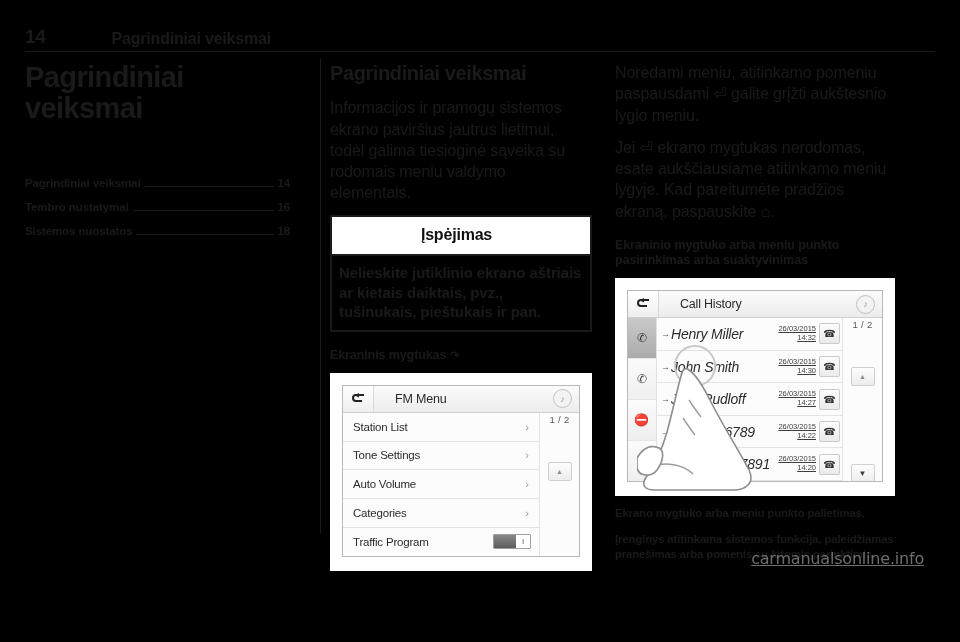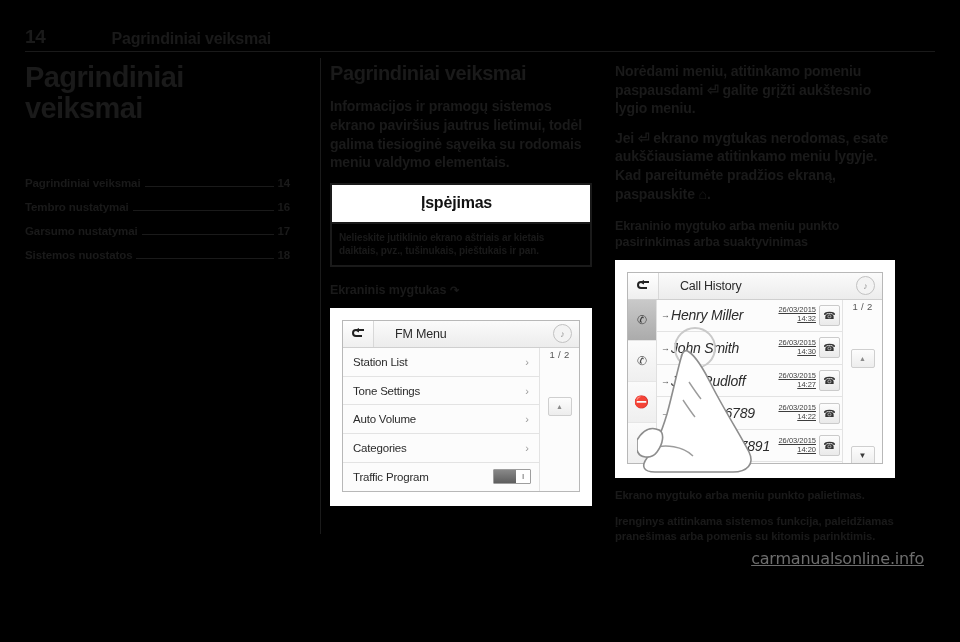--- a/index.html
+++ b/index.html
@@ -106,22 +106,22 @@
   }
   .sub-title {
     font-size: 12.5px;
     font-weight: bold;
     color: #1a1a1a;
     line-height: 1.25;
     margin: 16px 0 9px 0;
     letter-spacing: -0.1px;
   }
   p.body {
-    font-size: 14px;
-    font-weight: bold;
+    font-size: 16px;
+    font-weight: normal;
     line-height: 1.33;
     color: #1a1a1a;
     margin: 0 2px 11px 0;
     letter-spacing: -0.1px;
   }
   .ico-inline {
     display: inline-block;
     font-size: 11px;
     transform: scaleX(-1);
   }
@@ -138,21 +138,21 @@
     font-weight: bold;
     color: #111;
     padding: 9px 15px 10px 6px;
     border-bottom: 2.2px solid #1a1a1a;
     background: #ffffff;
     letter-spacing: -0.2px;
   }
   .warn-body {
     background: #000;
     color: #1a1a1a;
-    font-size: 10px;
+    font-size: 15px;
     font-weight: bold;
     line-height: 1.32;
     padding: 7px 7px 8px 7px;
     letter-spacing: -0.1px;
   }
 
   
   .shot {
     background: #ffffff;
     padding: 12px 12px 14px 12px;
@@ -422,25 +422,20 @@
         <span class="dots"></span>
         <span class="pg">14</span>
       </div>
 
       <div class="toc-row">
         <span class="lbl">Tembro nustatymai</span>
         <span class="dots"></span>
         <span class="pg">16</span>
       </div>
 
-      <div class="toc-row">
-        <span class="lbl">Garsumo nustatymai</span>
-        <span class="dots"></span>
-        <span class="pg">17</span>
-      </div>
 
       <div class="toc-row">
         <span class="lbl">Sistemos nuostatos</span>
         <span class="dots"></span>
         <span class="pg">18</span>
       </div>
 
     </div>
   </div>
 

